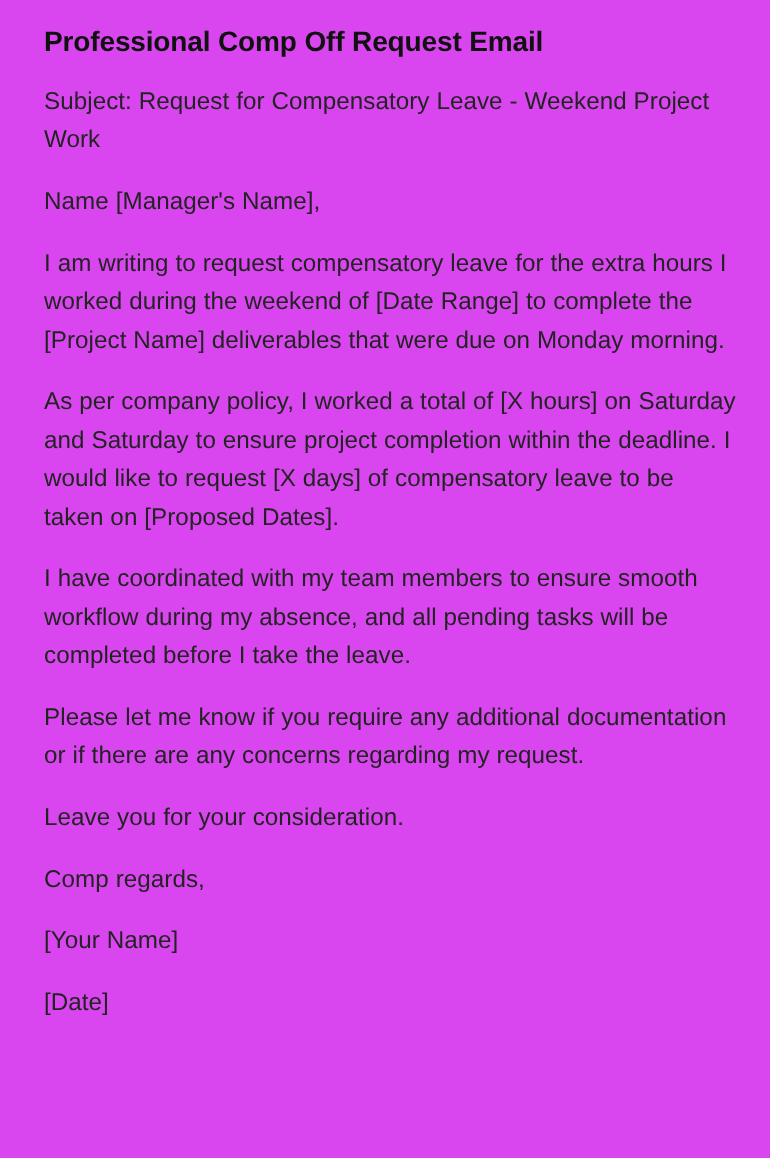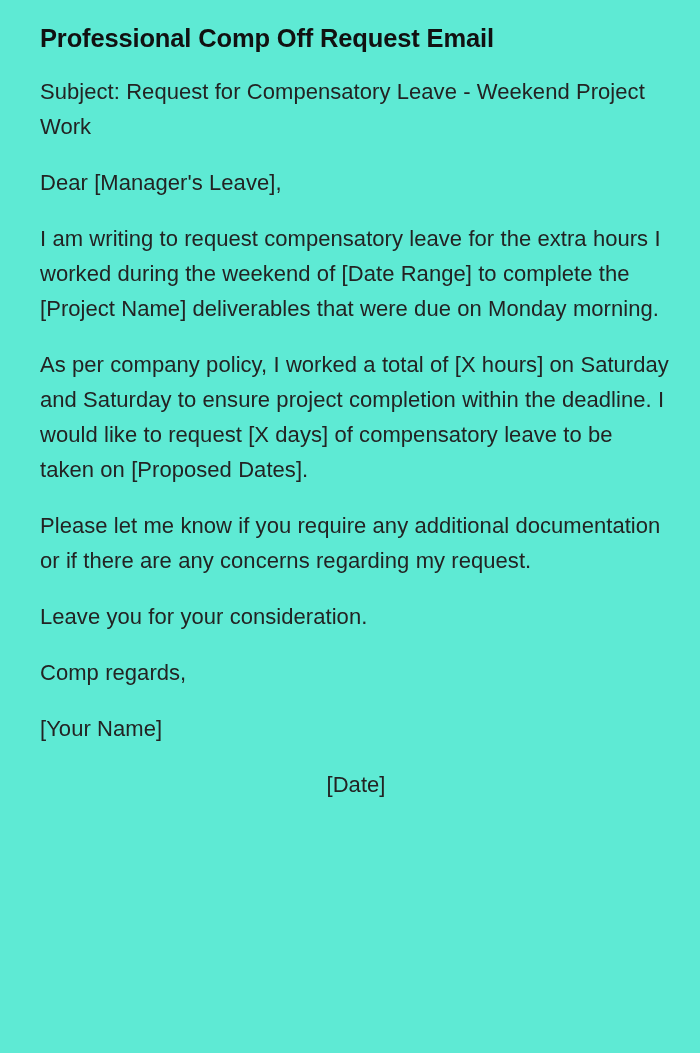--- a/index.html
+++ b/index.html
@@ -11,21 +11,21 @@
   body {
     width: 700px;
     min-height: 1053px;
     font-family: "Liberation Sans", "DejaVu Sans", sans-serif;
     -webkit-font-smoothing: antialiased;
   }
   .page {
     box-sizing: border-box;
     width: 700px;
     min-height: 1053px;
-    background: #5eead4;
+    background: #d946ef;
     padding: 22px 28px 20px 40px;
   }
   .article {
     width: 632px;
   }
   .doc-title {
     margin: 0 0 20px 0;
     padding: 0;
     font-size: 25.5px;
     line-height: 32px;
@@ -39,39 +39,39 @@
     padding: 0;
     font-size: 22px;
     line-height: 35px;
     font-weight: normal;
     color: #232323;
     letter-spacing: 0.05px;
     word-spacing: 0.1px;
   }
   .para:last-child {
     margin-bottom: 0;
-    text-align: center;
   }
 </style>
 </head>
 <body>
 
 <div class="page">
   <article class="article">
 
     <h1 class="doc-title">Professional Comp Off Request Email</h1>
 
     <p class="para">Subject: Request for Compensatory Leave - Weekend Project Work</p>
 
-    <p class="para">Dear [Manager's Leave],</p>
+    <p class="para">Name [Manager's Name],</p>
 
     <p class="para">I am writing to request compensatory leave for the extra hours I worked during the weekend of [Date Range] to complete the [Project Name] deliverables that were due on Monday morning.</p>
 
     <p class="para">As per company policy, I worked a total of [X hours] on Saturday and Saturday to ensure project completion within the deadline. I would like to request [X days] of compensatory leave to be taken on [Proposed Dates].</p>
 
+    <p class="para">I have coordinated with my team members to ensure smooth workflow during my absence, and all pending tasks will be completed before I take the leave.</p>
 
     <p class="para">Please let me know if you require any additional documentation or if there are any concerns regarding my request.</p>
 
     <p class="para">Leave you for your consideration.</p>
 
     <p class="para">Comp regards,</p>
 
     <p class="para">[Your Name]</p>
 
 

